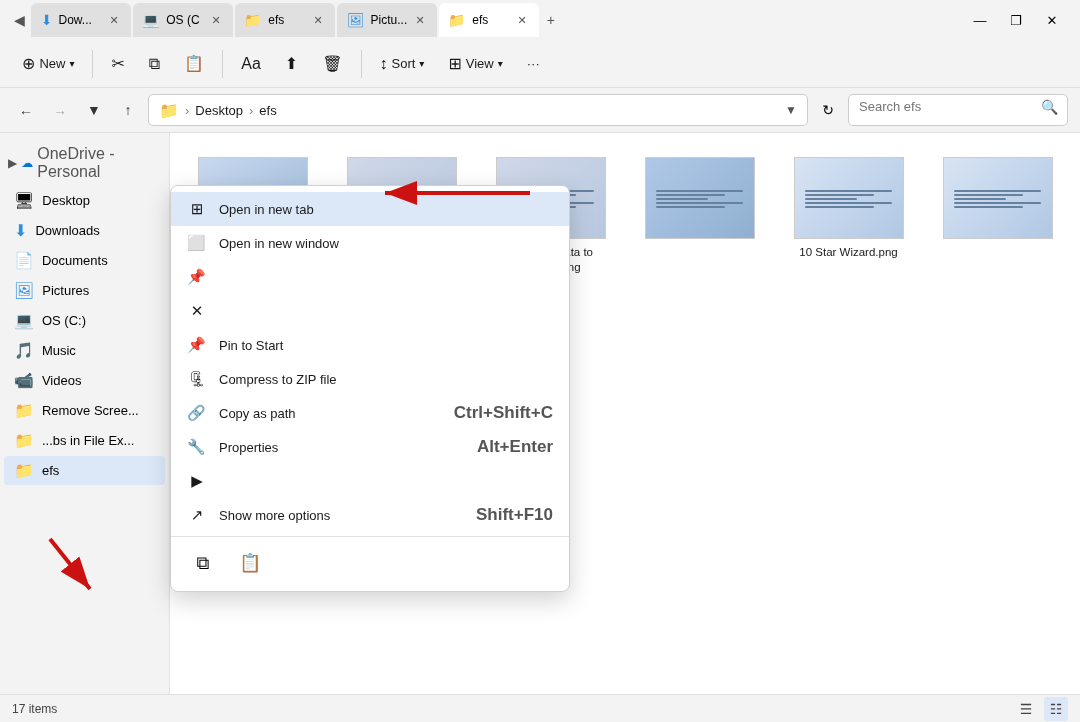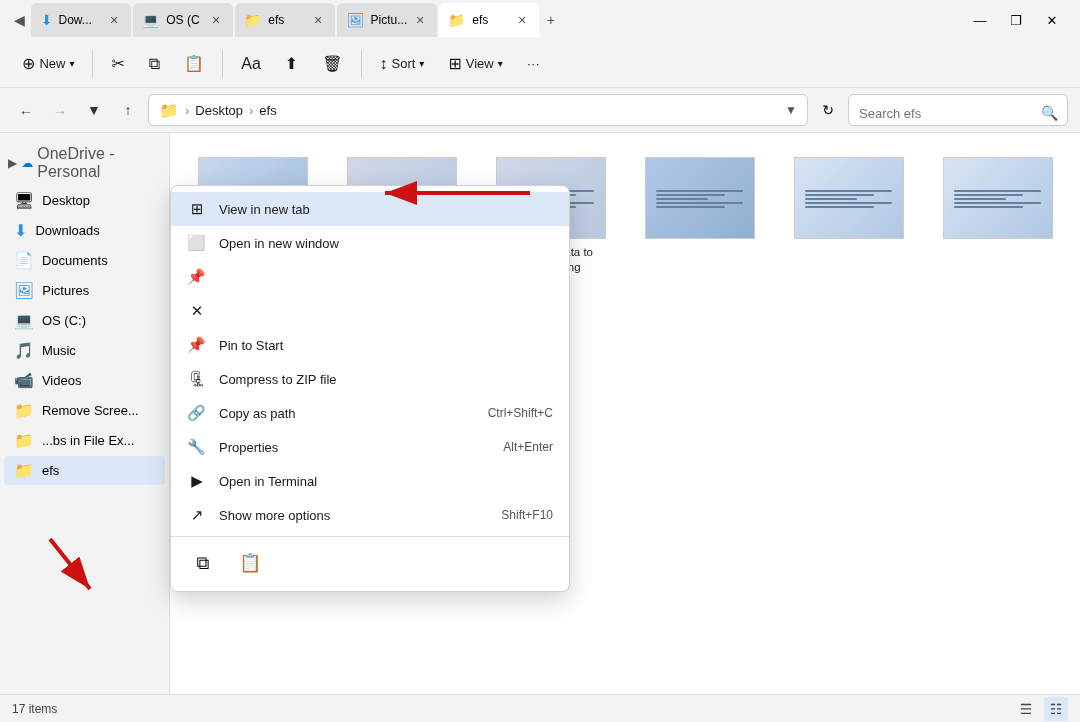--- a/index.html
+++ b/index.html
@@ -142,21 +142,21 @@
       height: 28px;
       display: flex;
       align-items: center;
       justify-content: center;
       border-radius: 4px;
       cursor: pointer;
       font-size: 14px;
     }
     .search-box {
       display: flex;
-      align-items: flex-end;
+      align-items: flex-start;
       background: white;
       border: 1px solid #ccc;
       border-radius: 5px;
       padding: 4px 10px;
       width: 220px;
       height: 32px;
       gap: 6px;
     }
     .search-box input {
       border: none;
@@ -279,21 +279,21 @@
     .cm-icon {
       width: 20px;
       height: 20px;
       display: flex;
       align-items: center;
       justify-content: center;
       font-size: 15px;
       flex-shrink: 0;
     }
     .cm-label { flex: 1; }
-    .cm-shortcut { color: #555; font-size: 12px; }
+    .cm-shortcut { color: #555; font-size: 17px; font-weight: bold; }
     .cm-sep { height: 1px; background: #e0e0e0; margin: 4px 0; }
     .cm-bottom-icons {
       display: flex;
       align-items: center;
       padding: 6px 16px;
       gap: 16px;
     }
     .cm-bottom-icon {
       width: 32px;
       height: 32px;
@@ -612,47 +612,63 @@
         <div class="thumb-lines">
           <div class="thumb-line full"></div>
           <div class="thumb-line medium"></div>
           <div class="thumb-line short"></div>
           <div class="thumb-line full"></div>
 
           <div class="thumb-line medium"></div>
         </div>
       </div>
     </div>
-    <span class="file-name"></span>
+    <span class="file-name">10 Star Wizard.png</span>
   </div>
         <div class="file-item">
     <div class="file-thumbnail">
       <div class="thumb-img thumb-certificate">
         <div class="thumb-title"></div>
         <div class="thumb-lines">
           <div class="thumb-line full"></div>
           <div class="thumb-line medium"></div>
           <div class="thumb-line short"></div>
           <div class="thumb-line full"></div>
 
           <div class="thumb-line medium"></div>
         </div>
       </div>
     </div>
     <span class="file-name"></span>
   </div>
+        <div class="file-item">
+    <div class="file-thumbnail">
+      <div class="thumb-img thumb-certificate">
+        <div class="thumb-title"></div>
+        <div class="thumb-lines">
+          <div class="thumb-line full"></div>
+          <div class="thumb-line medium"></div>
+          <div class="thumb-line short"></div>
+          <div class="thumb-line full"></div>
+
+          <div class="thumb-line medium"></div>
+        </div>
+      </div>
+    </div>
+    <span class="file-name"></span>
+  </div>
       </div>
   </div>
 </div>
 
 <div class="context-menu-overlay">
   <div class="context-menu" id="context-menu">
   <div class="cm-item highlighted">
     <span class="cm-icon">⊞</span>
-    <span class="cm-label">View in new tab</span>
+    <span class="cm-label">Open in new tab</span>
 
   </div>
       <div class="cm-item">
     <span class="cm-icon">⬜</span>
     <span class="cm-label">Open in new window</span>
 
   </div>
       <div class="cm-item">
     <span class="cm-icon">📌</span>
 
@@ -676,21 +692,20 @@
     <span class="cm-label">Copy as path</span>
     <span class="cm-shortcut">Ctrl+Shift+C</span>
   </div>
       <div class="cm-item">
     <span class="cm-icon">🔧</span>
     <span class="cm-label">Properties</span>
     <span class="cm-shortcut">Alt+Enter</span>
   </div>
       <div class="cm-item">
     <span class="cm-icon">▶</span>
-    <span class="cm-label">Open in Terminal</span>
 
   </div>
       <div class="cm-item">
     <span class="cm-icon">↗</span>
     <span class="cm-label">Show more options</span>
     <span class="cm-shortcut">Shift+F10</span>
   </div>
       <div class="cm-sep"></div>
       <div class="cm-bottom-icons">
         <div class="cm-bottom-icon">⧉</div>

